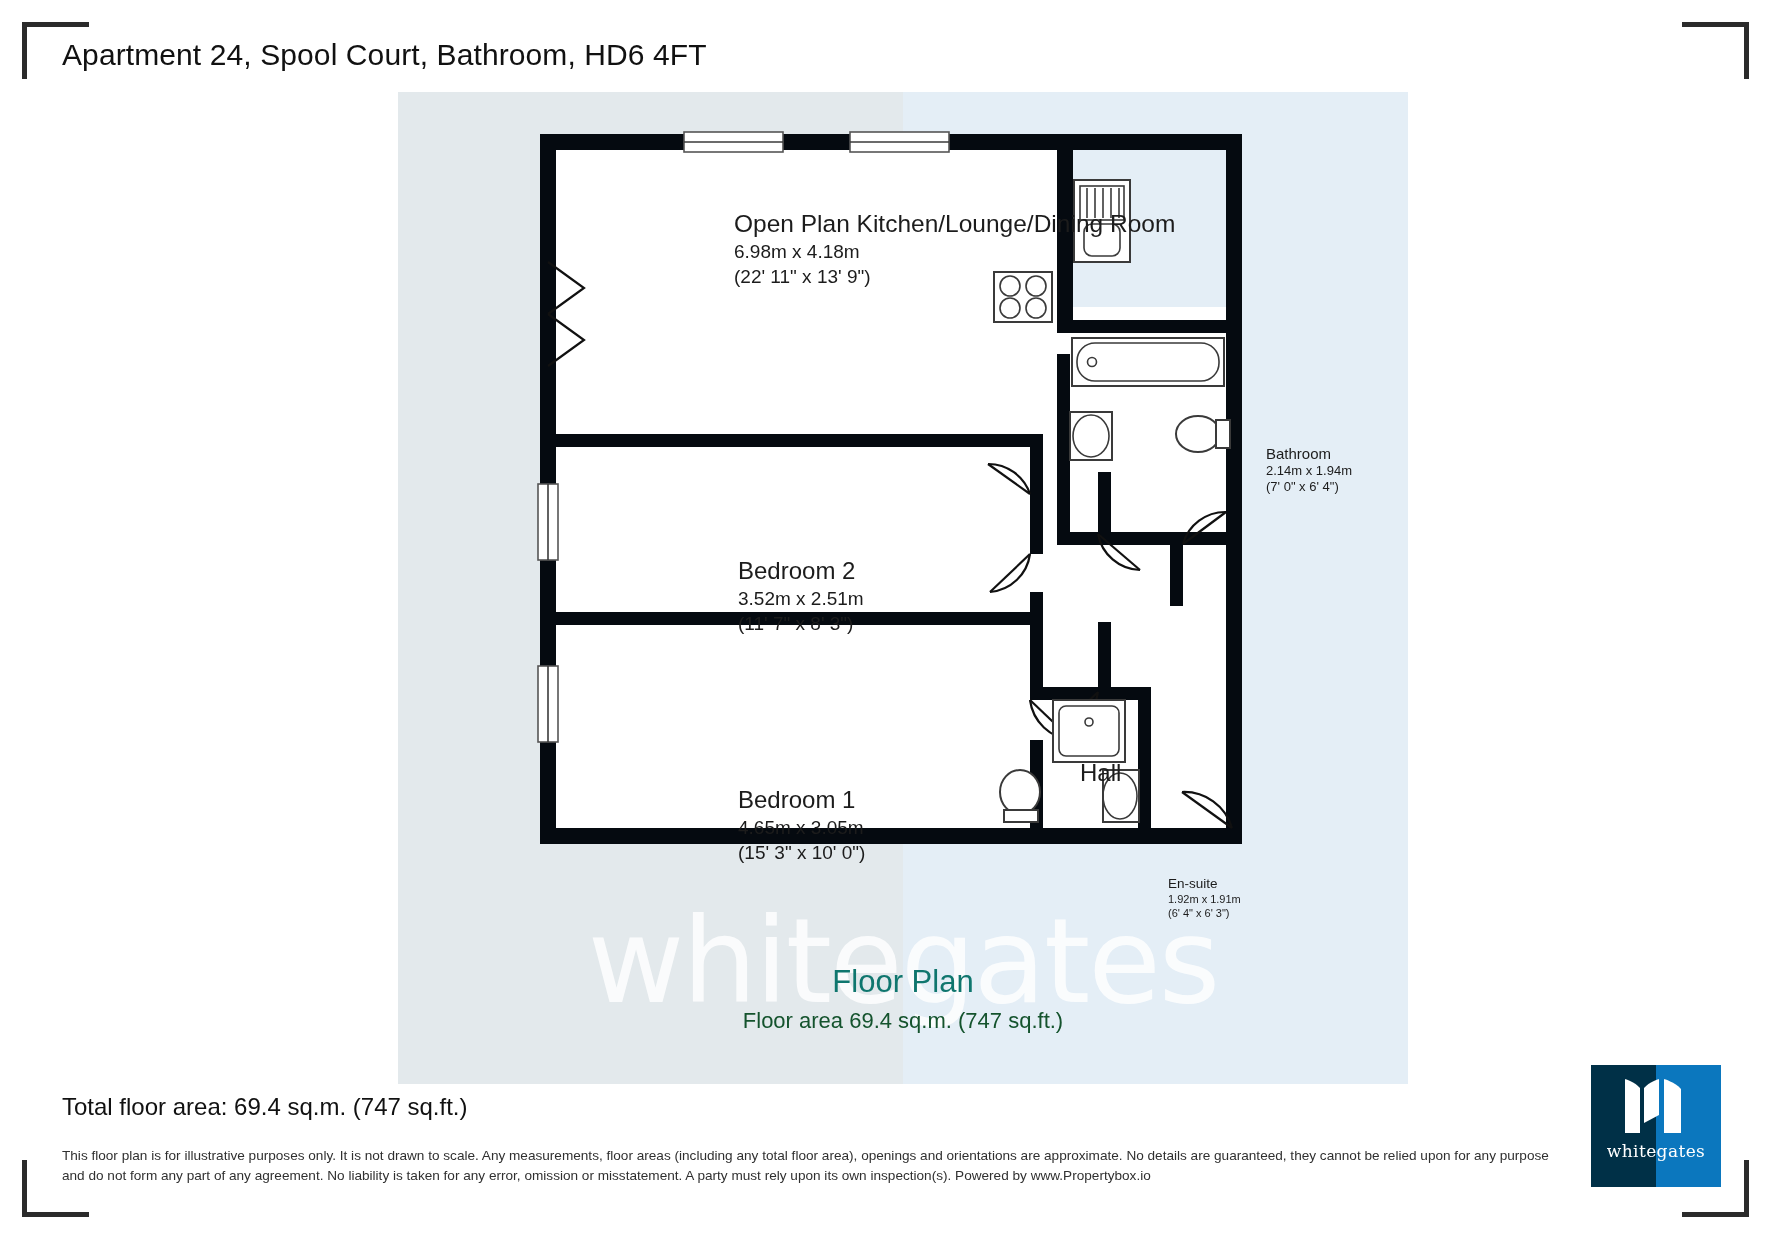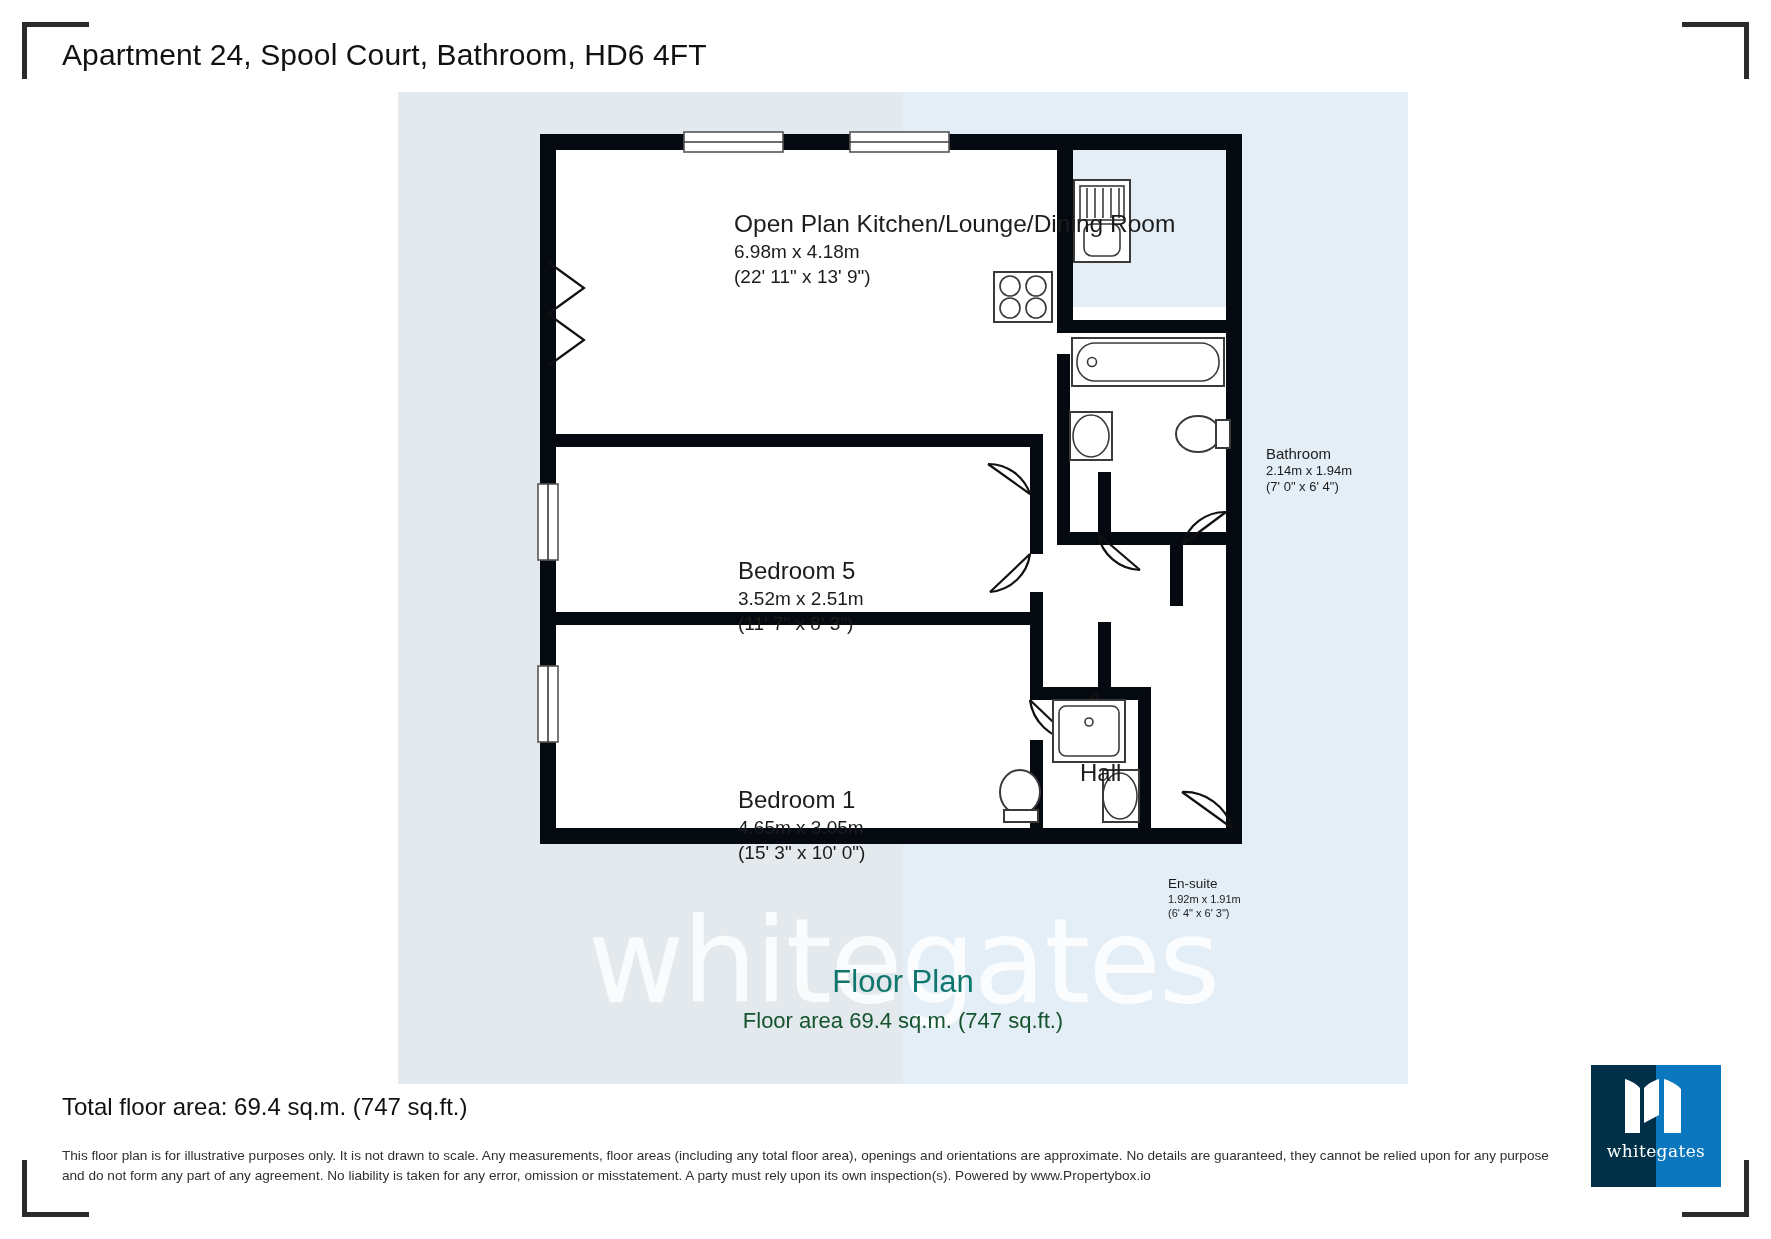--- a/index.html
+++ b/index.html
@@ -281,21 +281,21 @@
       <span class="df">(22' 11" x 13' 9")</span>
     </div>
 
     <div class="lbl lbl-bath">
       <span class="nm">Bathroom</span>
       <span class="dm">2.14m x 1.94m</span>
       <span class="df">(7' 0" x 6' 4")</span>
     </div>
 
     <div class="lbl lbl-bed2">
-      <span class="nm">Bedroom 5</span>
+      <span class="nm">Bedroom 2</span>
       <span class="dm">3.52m x 2.51m</span>
       <span class="df">(11' 7" x 8' 3")</span>
     </div>
 
     <div class="lbl lbl-bed1">
       <span class="nm">Bedroom 1</span>
       <span class="dm">4.65m x 3.05m</span>
       <span class="df">(15' 3" x 10' 0")</span>
     </div>
 

